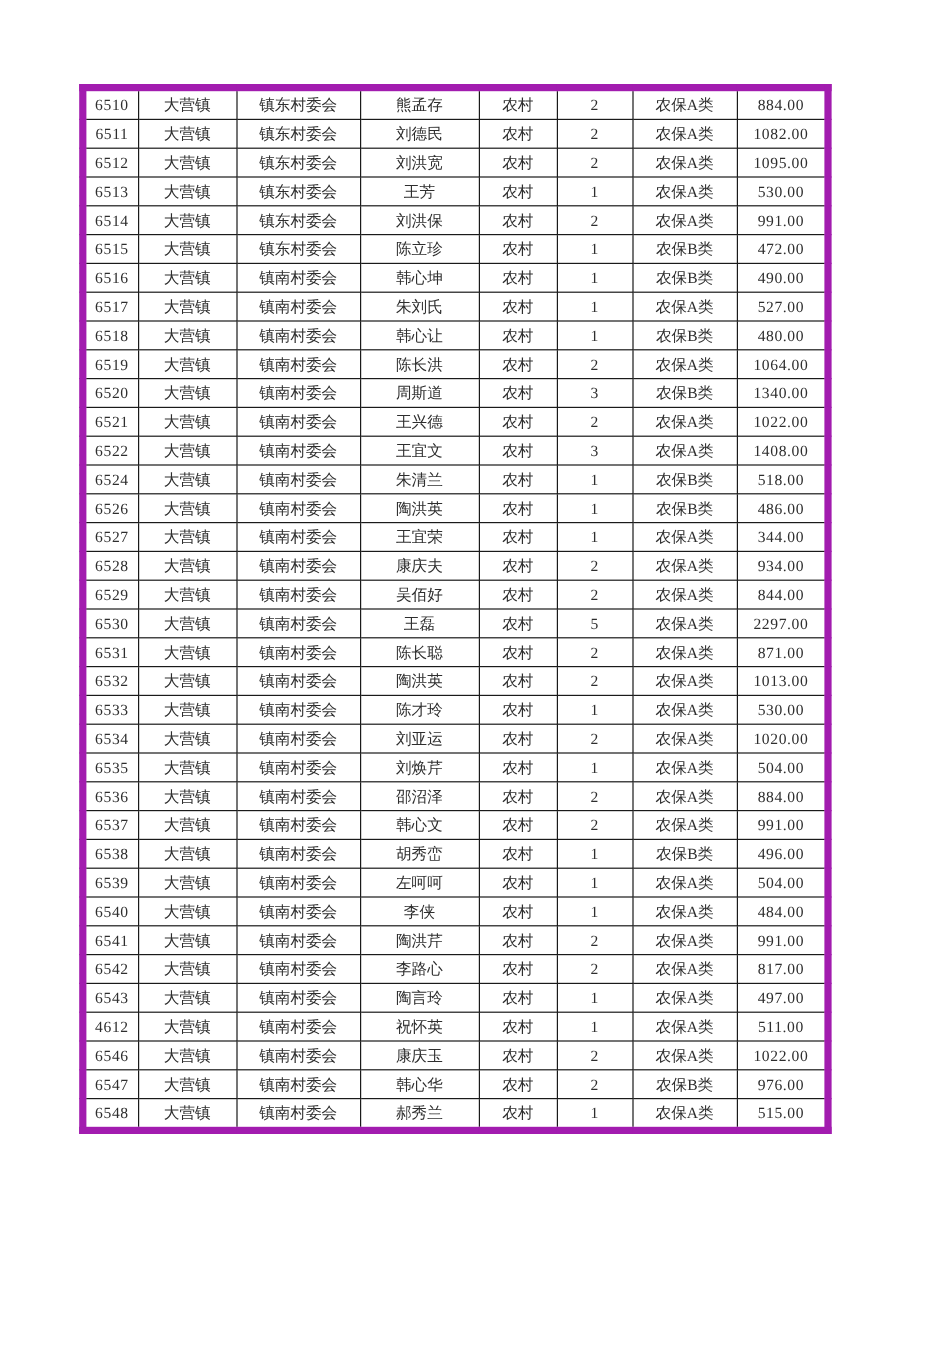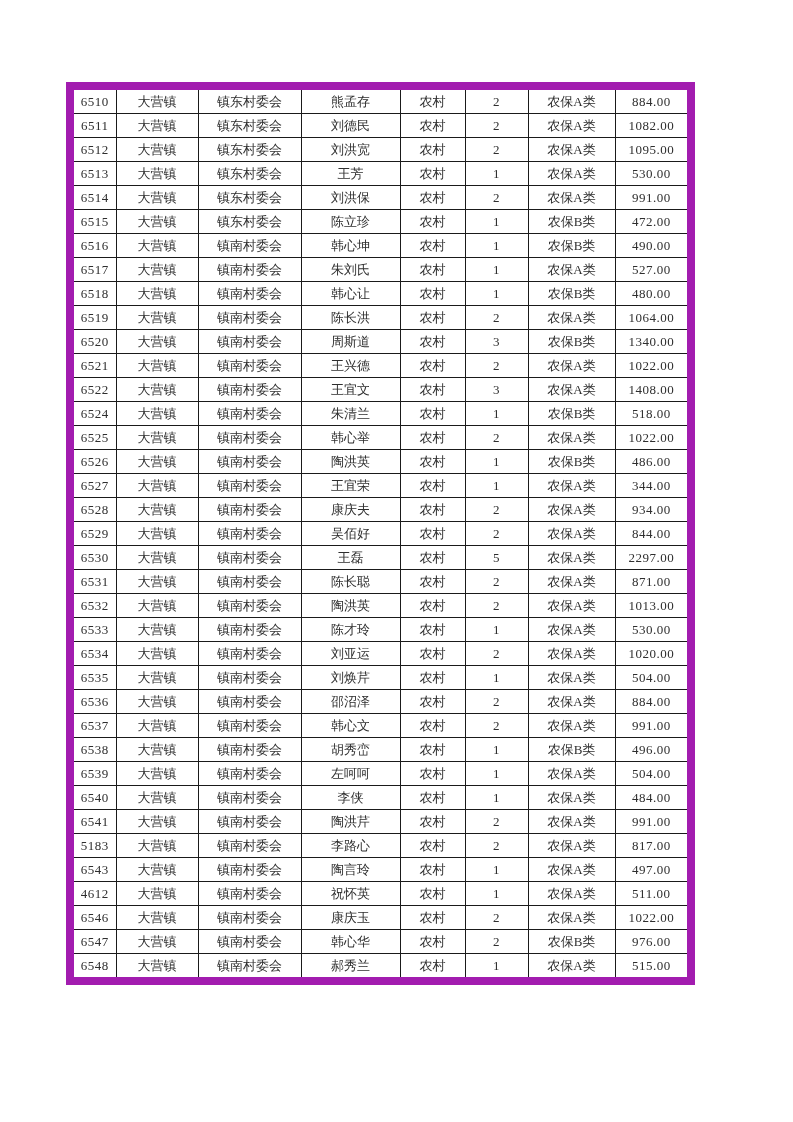--- a/index.html
+++ b/index.html
@@ -17,25 +17,25 @@
   .page {
     position: absolute;
     left: 0; top: 0;
     width: 793px; height: 1122px;
     background: #ffffff;
     overflow: hidden;
   }
   table.roster {
     position: absolute;
     left: 66px;
-    top: 82px;
+    top: 70px;
     width: 621px;
     border-collapse: collapse;
     table-layout: fixed;
-    border: 8px solid #a21caf;
+    border: 6px solid #a21caf;
   }
   table.roster td {
     border: 1px solid #1a1a1a;
     height: 23px;
     padding: 0 2px;
     font-size: 13px;
     line-height: 23px;
     text-align: center;
     vertical-align: middle;
     white-space: nowrap;
@@ -205,30 +205,20 @@
           <td class="num">6524</td>
           <td>大营镇</td>
           <td>镇南村委会</td>
           <td>朱清兰</td>
           <td>农村</td>
           <td class="num">1</td>
           <td>农保B类</td>
           <td class="num">518.00</td>
         </tr>
         <tr>
-          <td class="num">6525</td>
-          <td>大营镇</td>
-          <td>镇南村委会</td>
-          <td>韩心举</td>
-          <td>农村</td>
-          <td class="num">2</td>
-          <td>农保A类</td>
-          <td class="num">1022.00</td>
-        </tr>
-        <tr>
           <td class="num">6526</td>
           <td>大营镇</td>
           <td>镇南村委会</td>
           <td>陶洪英</td>
           <td>农村</td>
           <td class="num">1</td>
           <td>农保B类</td>
           <td class="num">486.00</td>
         </tr>
         <tr>
@@ -375,21 +365,21 @@
           <td class="num">6541</td>
           <td>大营镇</td>
           <td>镇南村委会</td>
           <td>陶洪芹</td>
           <td>农村</td>
           <td class="num">2</td>
           <td>农保A类</td>
           <td class="num">991.00</td>
         </tr>
         <tr>
-          <td class="num">5183</td>
+          <td class="num">6542</td>
           <td>大营镇</td>
           <td>镇南村委会</td>
           <td>李路心</td>
           <td>农村</td>
           <td class="num">2</td>
           <td>农保A类</td>
           <td class="num">817.00</td>
         </tr>
         <tr>
           <td class="num">6543</td>

